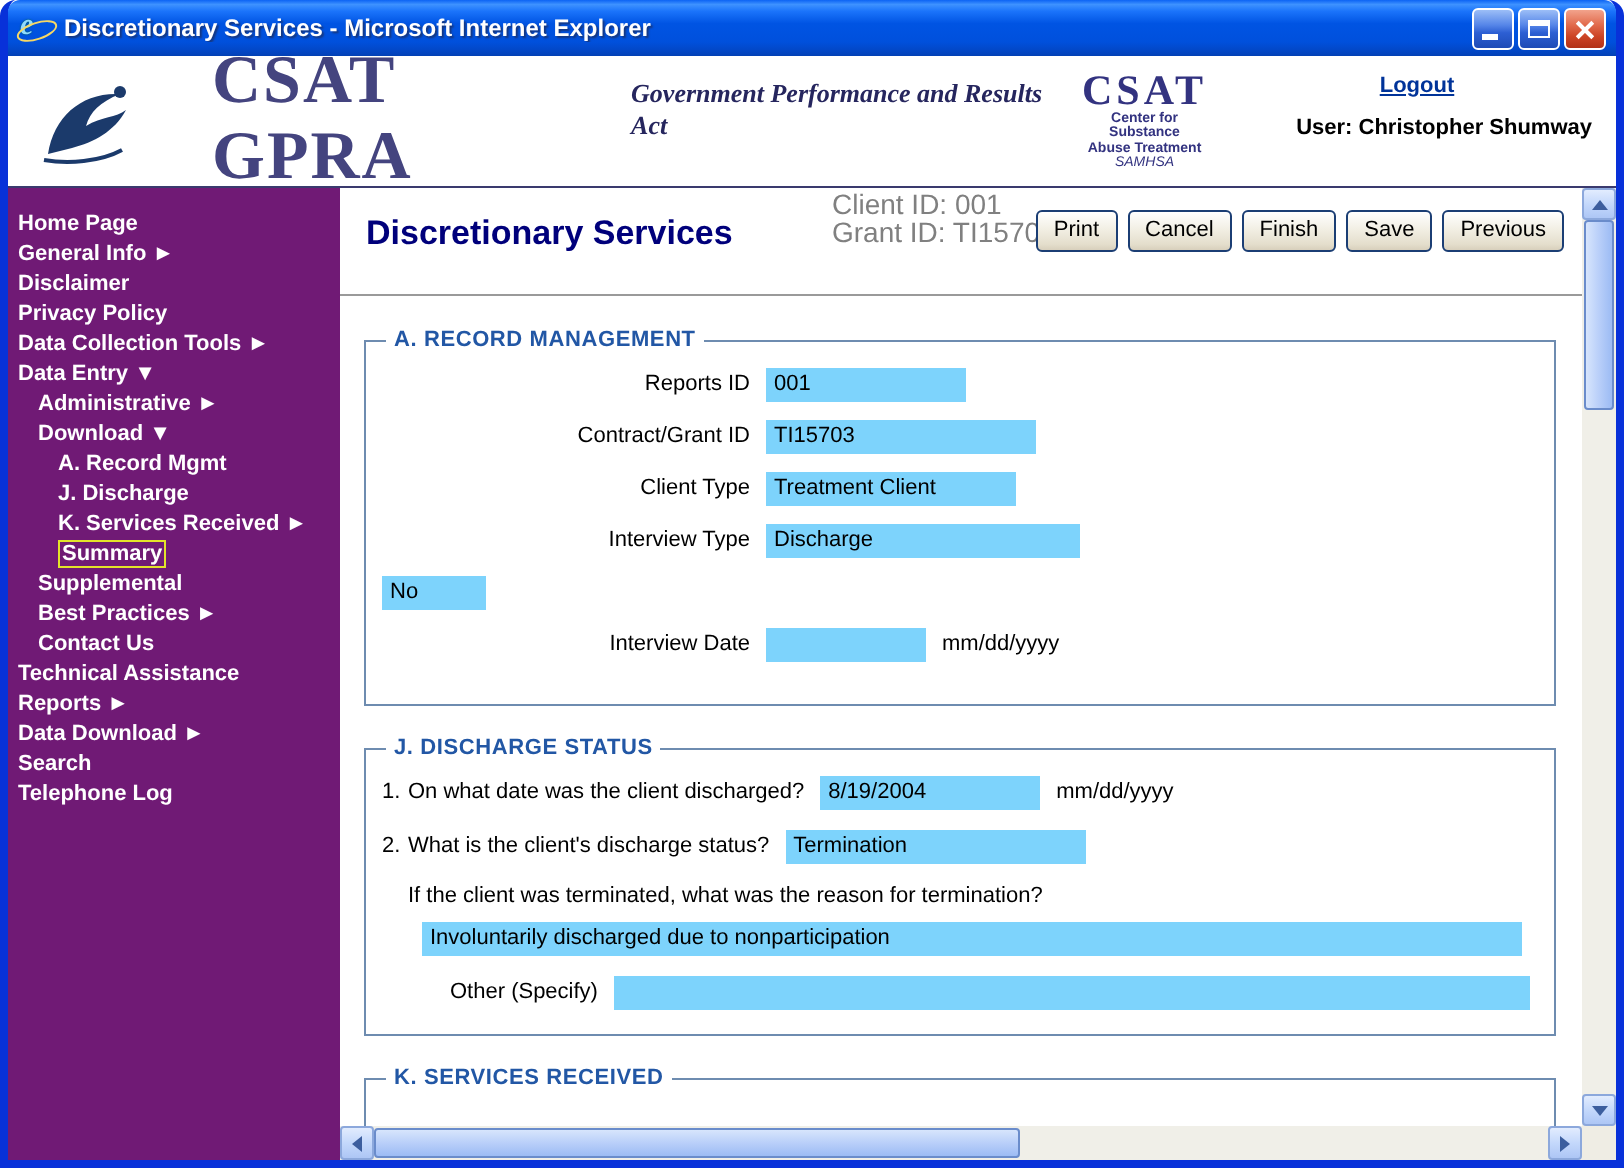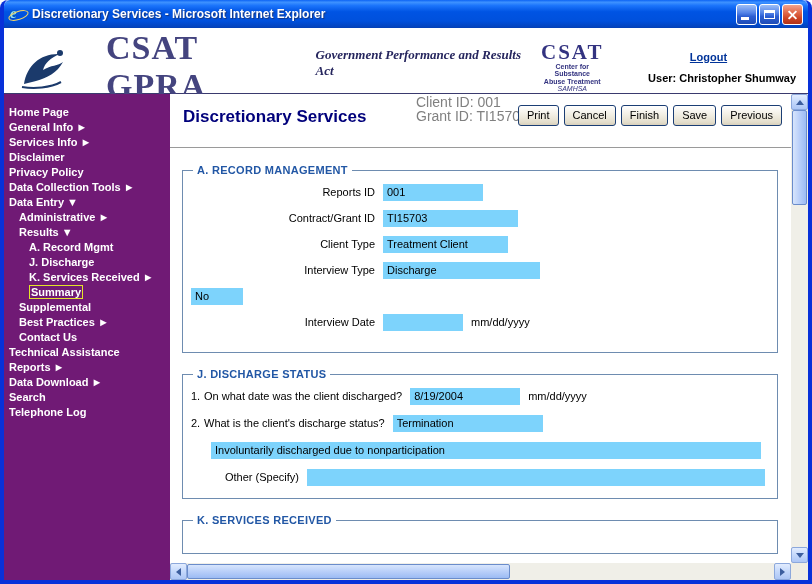--- a/index.html
+++ b/index.html
@@ -23,21 +23,21 @@
   .wbtn { width:21px; height:21px; border:1px solid #fff; border-radius:3px; position:relative;
     background:linear-gradient(to bottom,#9CBEF7 0%,#5585E8 40%,#2D5FD3 60%,#1E4BB6 100%); }
   .wbtn.close { background:linear-gradient(to bottom,#F2A38C 0%,#E16A4B 40%,#CC4425 70%,#B23217 100%); }
   .glyph-min { position:absolute; left:4px; bottom:4px; width:8px; height:3px; background:#fff; }
   .glyph-max { position:absolute; left:4px; top:5px; width:11px; height:9px; border:1px solid #fff; border-top:3px solid #fff; }
   .glyph-close-a,.glyph-close-b { position:absolute; left:4px; top:9px; width:11px; height:2px; background:#fff; }
   .glyph-close-a { transform:rotate(45deg); } .glyph-close-b { transform:rotate(-45deg); }
 
   
   .banner { height:66px; flex-shrink:0; background:#fff; display:flex; align-items:center;
-    padding:16px 12px 4px 10px; border-bottom:1px solid #3A3A6E; }
+    padding:2px 12px 4px 10px; border-bottom:1px solid #3A3A6E; }
   .hhs-logo { width:54px; height:54px; flex-shrink:0; }
   .brand-wrap { display:flex; align-items:baseline; margin-left:38px; }
   .brand { font-family:"Liberation Serif", serif; font-weight:bold; font-size:34px; letter-spacing:1px; color:#44447F; }
   .tagline { font-family:"Liberation Serif", serif; font-style:italic; font-weight:bold; font-size:13px;
     color:#26265E; margin-left:12px; }
   .org { margin-left:auto; text-align:center; color:#333380; line-height:1.05; padding-right:14px; }
   .org .org-name { font-family:"Liberation Serif", serif; font-weight:bold; font-size:21px; letter-spacing:2px; }
   .org .org-sub { font-size:7px; font-weight:bold; }
   .org .org-samhsa { font-size:7px; font-style:italic; }
   .user-col { width:175px; flex-shrink:0; align-self:flex-start; padding-top:7px; text-align:center; }
@@ -148,27 +148,26 @@
       <div class="logout">Logout</div>
       <div class="user-name">User: Christopher Shumway</div>
     </span>
   </div>
 
   <div class="bodyrow">
 
     <div class="sidebar">
       <div class="sb-item"><span>Home Page</span></div>
       <div class="sb-item"><span>General Info ►</span></div>
-      <div class="sb-item"><span>Services Info ►</span></div>
       <div class="sb-item"><span>Disclaimer</span></div>
       <div class="sb-item"><span>Privacy Policy</span></div>
       <div class="sb-item"><span>Data Collection Tools ►</span></div>
       <div class="sb-item"><span>Data Entry ▼</span></div>
       <div class="sb-item lvl1"><span>Administrative ►</span></div>
-      <div class="sb-item lvl1"><span>Results ▼</span></div>
+      <div class="sb-item lvl1"><span>Download ▼</span></div>
       <div class="sb-item lvl2"><span>A. Record Mgmt</span></div>
       <div class="sb-item lvl2"><span>J. Discharge</span></div>
       <div class="sb-item lvl2"><span>K. Services Received ►</span></div>
       <div class="sb-item lvl2 selected"><span>Summary</span></div>
       <div class="sb-item lvl1"><span>Supplemental</span></div>
       <div class="sb-item lvl1"><span>Best Practices ►</span></div>
       <div class="sb-item lvl1"><span>Contact Us</span></div>
       <div class="sb-item"><span>Technical Assistance</span></div>
       <div class="sb-item"><span>Reports ►</span></div>
       <div class="sb-item"><span>Data Download ►</span></div>
@@ -230,20 +229,21 @@
               <span class="qnum">1.</span>
               <span class="qlabel">On what date was the client discharged?</span>
               <span class="fvalue w110">8/19/2004</span>
               <span class="suffix">mm/dd/yyyy</span>
             </div>
             <div class="qrow">
               <span class="qnum">2.</span>
               <span class="qlabel">What is the client's discharge status?</span>
               <span class="fvalue w150">Termination</span>
             </div>
+            <div class="cond-label">If the client was terminated, what was the reason for termination?</div>
             <div class="fvalue reason-box">Involuntarily discharged due to nonparticipation</div>
             <div class="other-row">
               <span class="other-label">Other (Specify)</span>
               <span class="fvalue other-box"></span>
             </div>
           </fieldset>
 
           <fieldset style="height:40px;">
             <legend>K. SERVICES RECEIVED</legend>
           </fieldset>

